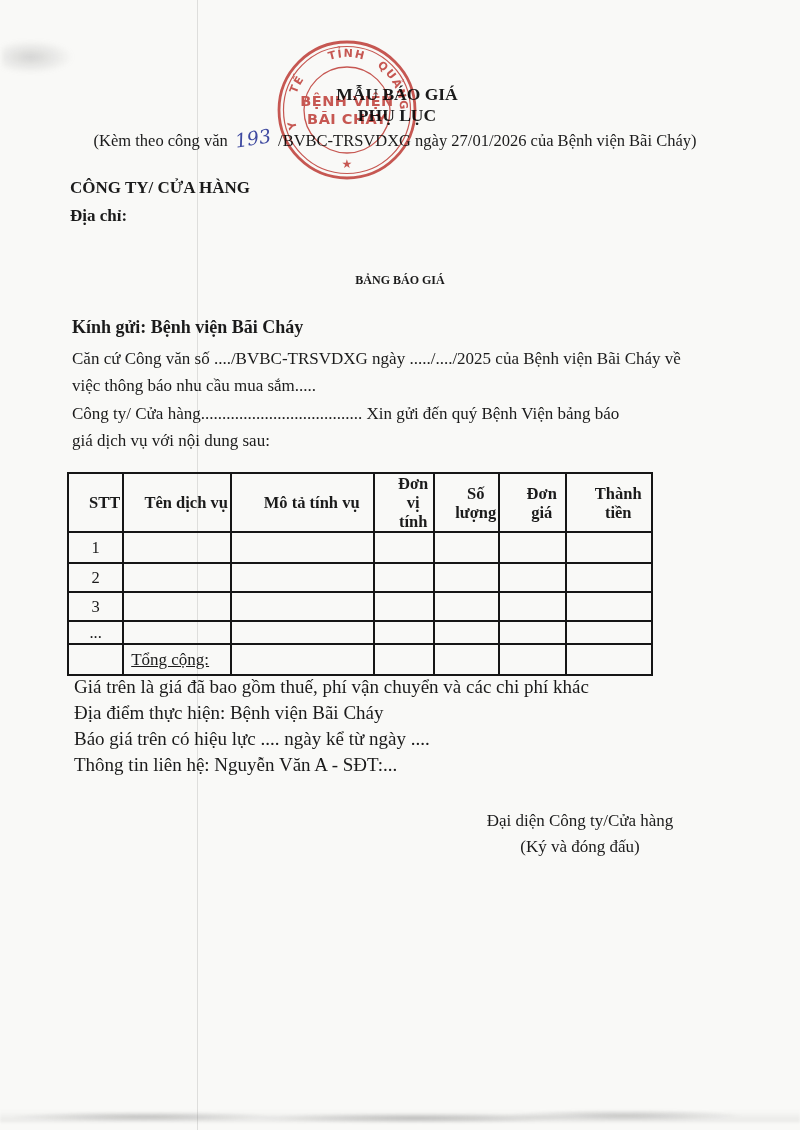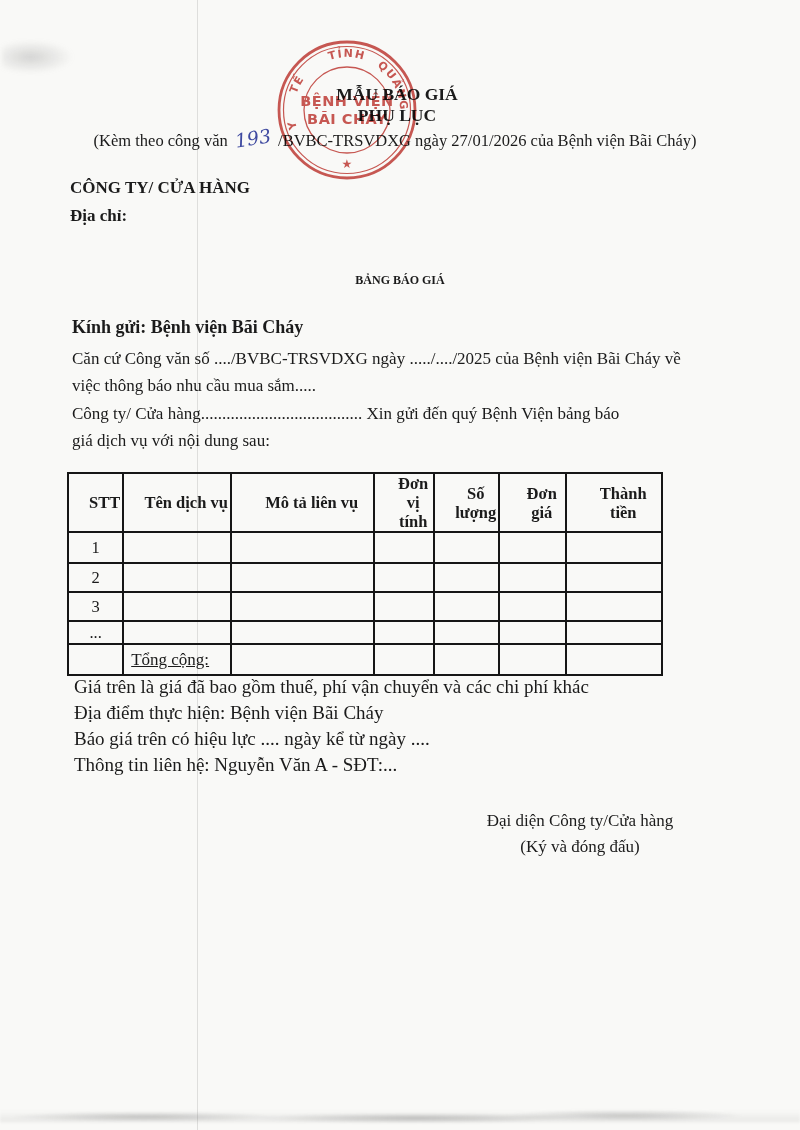--- a/index.html
+++ b/index.html
@@ -75,21 +75,21 @@
   .quote-table th, .quote-table td {
     border: 2px solid #161616; text-align: center; vertical-align: middle;
     padding: 0 2px; overflow: hidden;
   }
   .quote-table th { font-weight: bold; line-height: 19px; height: 39px; padding-left: 20px; }
   .quote-table td { height: 29px; }
   .quote-table tr.row-1 td { height: 31px; }
   .quote-table tr.row-dots td { height: 23px; }
   .quote-table tr.row-total td { height: 31px; }
   .col-stt { width: 55px; } .col-ten { width: 108px; } .col-mota { width: 143px; }
-  .col-dvt { width: 60px; } .col-sl { width: 62px; } .col-dg { width: 67px; } .col-tt { width: 96px; }
+  .col-dvt { width: 60px; } .col-sl { width: 62px; } .col-dg { width: 67px; } .col-tt { width: 86px; }
   .total-label { font-weight: normal; text-decoration: underline; text-align: left !important; padding-left: 7px !important; font-size: 17px; }
   
   .notes { position: absolute; left: 74px; top: 674px; font-size: 19px; line-height: 26px; white-space: nowrap; }
   
   .signature { position: absolute; left: 430px; top: 808px; width: 300px; text-align: center; font-size: 17px; line-height: 26px; }
 </style>
 </head>
 <body>
 
 <div class="page">
@@ -147,21 +147,21 @@
   <div class="intro-block">
     <div>Công ty/ Cửa hàng...................................... Xin gửi đến quý Bệnh Viện bảng báo</div>
     <div>giá dịch vụ với nội dung sau:</div>
   </div>
 
   <table class="quote-table">
     <thead>
       <tr>
         <th class="col-stt">STT</th>
         <th class="col-ten">Tên dịch vụ</th>
-        <th class="col-mota">Mô tả liên vụ</th>
+        <th class="col-mota">Mô tả tính vụ</th>
         <th class="col-dvt">Đơn vị tính</th>
         <th class="col-sl">Số lượng</th>
         <th class="col-dg">Đơn giá</th>
         <th class="col-tt">Thành tiền</th>
       </tr>
     </thead>
     <tbody>
       <tr class="row-1">
         <td>1</td>
         <td></td>

